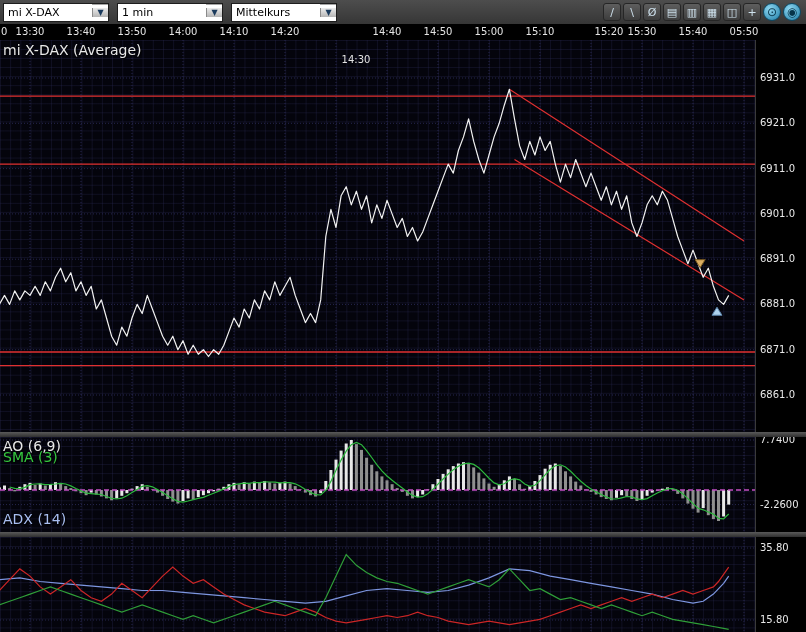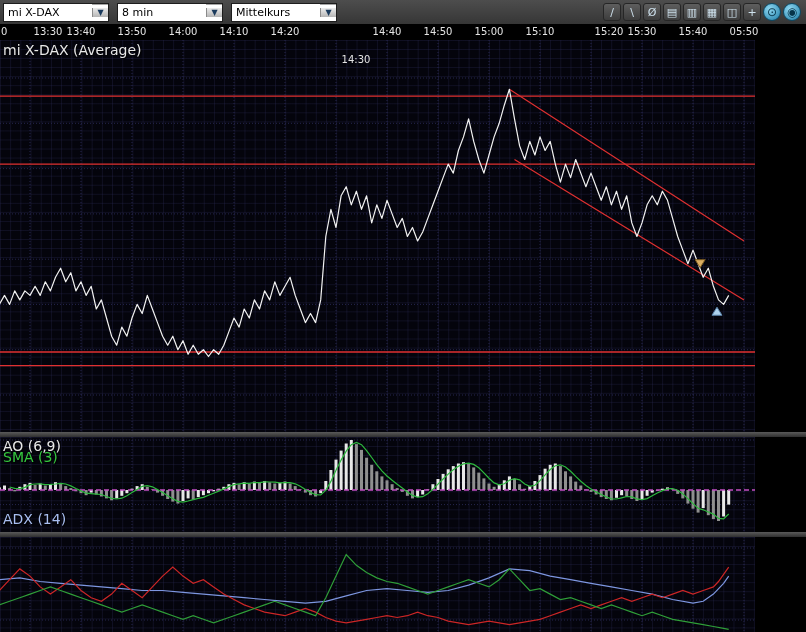--- a/index.html
+++ b/index.html
@@ -38,21 +38,21 @@
 <body>
 
 <div class="app">
 
   <div class="toolbar">
     <div class="combo">
       <span class="combo-text">mi X-DAX</span>
       <span class="combo-btn">▼</span>
     </div>
     <div class="combo">
-      <span class="combo-text">8 min</span>
+      <span class="combo-text">1 min</span>
       <span class="combo-btn">▼</span>
     </div>
     <div class="combo">
       <span class="combo-text">Mittelkurs</span>
       <span class="combo-btn">▼</span>
     </div>
     <div class="tb-spacer"></div>
     <div id="toolbar-buttons">
         <div class="tbtn">/</div>
         <div class="tbtn">\</div>
@@ -62,21 +62,21 @@
         <div class="tbtn">▦</div>
         <div class="tbtn">◫</div>
         <div class="tbtn">+</div>
         <div class="tbtn round">⊙</div>
         <div class="tbtn round">◉</div>
       </div>
   </div>
 
   <div class="time-axis" id="time-axis">
       <span class="tlabel" style="left: 1px;">0</span>
-      <span class="tlabel" style="left: 48px; transform: translateX(-50%);">13:30</span>
+      <span class="tlabel" style="left: 30px; transform: translateX(-50%);">13:30</span>
       <span class="tlabel" style="left: 81px; transform: translateX(-50%);">13:40</span>
       <span class="tlabel" style="left: 132px; transform: translateX(-50%);">13:50</span>
       <span class="tlabel" style="left: 183px; transform: translateX(-50%);">14:00</span>
       <span class="tlabel" style="left: 234px; transform: translateX(-50%);">14:10</span>
       <span class="tlabel" style="left: 285px; transform: translateX(-50%);">14:20</span>
       <span class="tlabel" style="left: 356px; transform: translateX(-50%); margin-top: 28px;">14:30</span>
       <span class="tlabel" style="left: 387px; transform: translateX(-50%);">14:40</span>
       <span class="tlabel" style="left: 438px; transform: translateX(-50%);">14:50</span>
       <span class="tlabel" style="left: 489px; transform: translateX(-50%);">15:00</span>
       <span class="tlabel" style="left: 540px; transform: translateX(-50%);">15:10</span>
@@ -307,20 +307,34 @@
         <line x1="693" y1="0" x2="693" y2="95" stroke="#26264e" stroke-dasharray="1,2" stroke-width="1"></line>
         <line x1="744" y1="0" x2="744" y2="95" stroke="#26264e" stroke-dasharray="1,2" stroke-width="1"></line>
         <line x1="0" y1="11.0" x2="755" y2="11.0" stroke="#26264e" stroke-dasharray="1,2" stroke-width="1"></line>
         <line x1="0" y1="83.0" x2="755" y2="83.0" stroke="#26264e" stroke-dasharray="1,2" stroke-width="1"></line>
         <polyline points="-0.6,42.7 19.8,40.9 40.2,44.5 60.6,46.3 81.0,48.1 101.4,49.9 121.8,51.7 142.2,53.5 162.6,53.5 183.0,55.3 203.4,57.1 223.8,58.9 244.2,60.7 264.6,62.5 285.0,64.3 305.4,66.1 325.8,64.3 346.2,58.9 366.6,53.5 387.0,51.7 407.4,53.5 427.8,55.3 448.2,53.5 468.6,48.1 489.0,40.9 509.4,31.9 529.8,33.7 550.2,39.1 570.6,42.7 591.0,46.3 611.4,49.9 631.8,53.5 652.2,57.1 672.6,62.5 693.0,66.1 703.2,64.3 713.4,57.1 723.6,46.3 728.7,39.1" fill="none" stroke="#7d96e0" stroke-width="1.2"></polyline>
         <polyline points="-0.6,53.5 9.6,42.7 19.8,31.9 30.0,39.1 40.2,49.9 50.4,57.1 60.6,49.9 70.8,42.7 81.0,53.5 91.2,60.7 101.4,64.3 111.6,57.1 121.8,46.3 132.0,53.5 142.2,60.7 152.4,49.9 162.6,39.1 172.8,30.1 183.0,39.1 193.2,46.3 203.4,42.7 213.6,49.9 223.8,57.1 234.0,62.5 244.2,67.9 254.4,71.5 264.6,75.1 274.8,76.9 285.0,78.7 295.2,75.1 305.4,71.5 315.6,75.1 325.8,80.5 336.0,84.1 346.2,85.9 356.4,84.1 366.6,82.3 376.8,80.5 387.0,78.7 397.2,80.5 407.4,78.7 417.6,75.1 427.8,78.7 438.0,80.5 448.2,84.1 458.4,85.9 468.6,87.7 478.8,85.9 489.0,84.1 499.2,85.9 509.4,87.7 519.6,85.9 529.8,84.1 540.0,82.3 550.2,78.7 560.4,75.1 570.6,71.5 580.8,67.9 591.0,71.5 601.2,67.9 611.4,64.3 621.6,60.7 631.8,64.3 642.0,60.7 652.2,57.1 662.4,60.7 672.6,57.1 682.8,53.5 693.0,57.1 703.2,53.5 713.4,49.9 718.5,44.5 723.6,37.3 728.7,30.1" fill="none" stroke="#cc2626" stroke-width="1.2"></polyline>
         <polyline points="-0.6,67.9 9.6,64.3 19.8,60.7 30.0,57.1 40.2,53.5 50.4,49.9 60.6,53.5 70.8,57.1 81.0,60.7 91.2,64.3 101.4,67.9 111.6,71.5 121.8,75.1 132.0,71.5 142.2,67.9 152.4,71.5 162.6,75.1 172.8,78.7 183.0,82.3 193.2,78.7 203.4,82.3 213.6,85.9 223.8,82.3 234.0,78.7 244.2,75.1 254.4,71.5 264.6,67.9 274.8,64.3 285.0,67.9 295.2,71.5 305.4,75.1 315.6,78.7 325.8,60.7 336.0,39.1 346.2,17.5 356.4,28.3 366.6,35.5 376.8,40.9 387.0,44.5 397.2,46.3 407.4,49.9 417.6,53.5 427.8,57.1 438.0,53.5 448.2,49.9 458.4,46.3 468.6,42.7 478.8,46.3 489.0,49.9 499.2,42.7 509.4,31.9 519.6,42.7 529.8,53.5 540.0,51.7 550.2,57.1 560.4,62.5 570.6,60.7 580.8,64.3 591.0,67.9 601.2,71.5 611.4,67.9 621.6,71.5 631.8,75.1 642.0,78.7 652.2,75.1 662.4,78.7 672.6,82.3 682.8,84.1 693.0,85.9 703.2,87.7 713.4,89.5 723.6,91.3 728.7,92.4" fill="none" stroke="#2f9e38" stroke-width="1.2"></polyline>
       </svg>
   </div>
 
+  <div class="scale-col" id="scale-col">
+      <span class="plabel" style="top: 32px;">6931.0</span>
+      <span class="plabel" style="top: 77.29px;">6921.0</span>
+      <span class="plabel" style="top: 122.58px;">6911.0</span>
+      <span class="plabel" style="top: 167.87px;">6901.0</span>
+      <span class="plabel" style="top: 213.16px;">6891.0</span>
+      <span class="plabel" style="top: 258.45px;">6881.0</span>
+      <span class="plabel" style="top: 303.74px;">6871.0</span>
+      <span class="plabel" style="top: 349.03px;">6861.0</span>
+      <span class="plabel" style="top: 394px;">7.7400</span>
+      <span class="plabel" style="top: 458.6px;">-2.2600</span>
+      <span class="plabel" style="top: 502px;">35.80</span>
+      <span class="plabel" style="top: 574px;">15.80</span>
+    </div>
 
   <div class="divider" id="divider-1"></div>
   <div class="divider" id="divider-2"></div>
 
   <div class="legend" id="main-legend">mi X-DAX (Average)</div>
   <div class="legend" id="ao-legend1">AO (6,9)</div>
   <div class="legend" id="ao-legend2">SMA (3)</div>
   <div class="legend" id="adx-legend">ADX (14)</div>
 
 </div>

